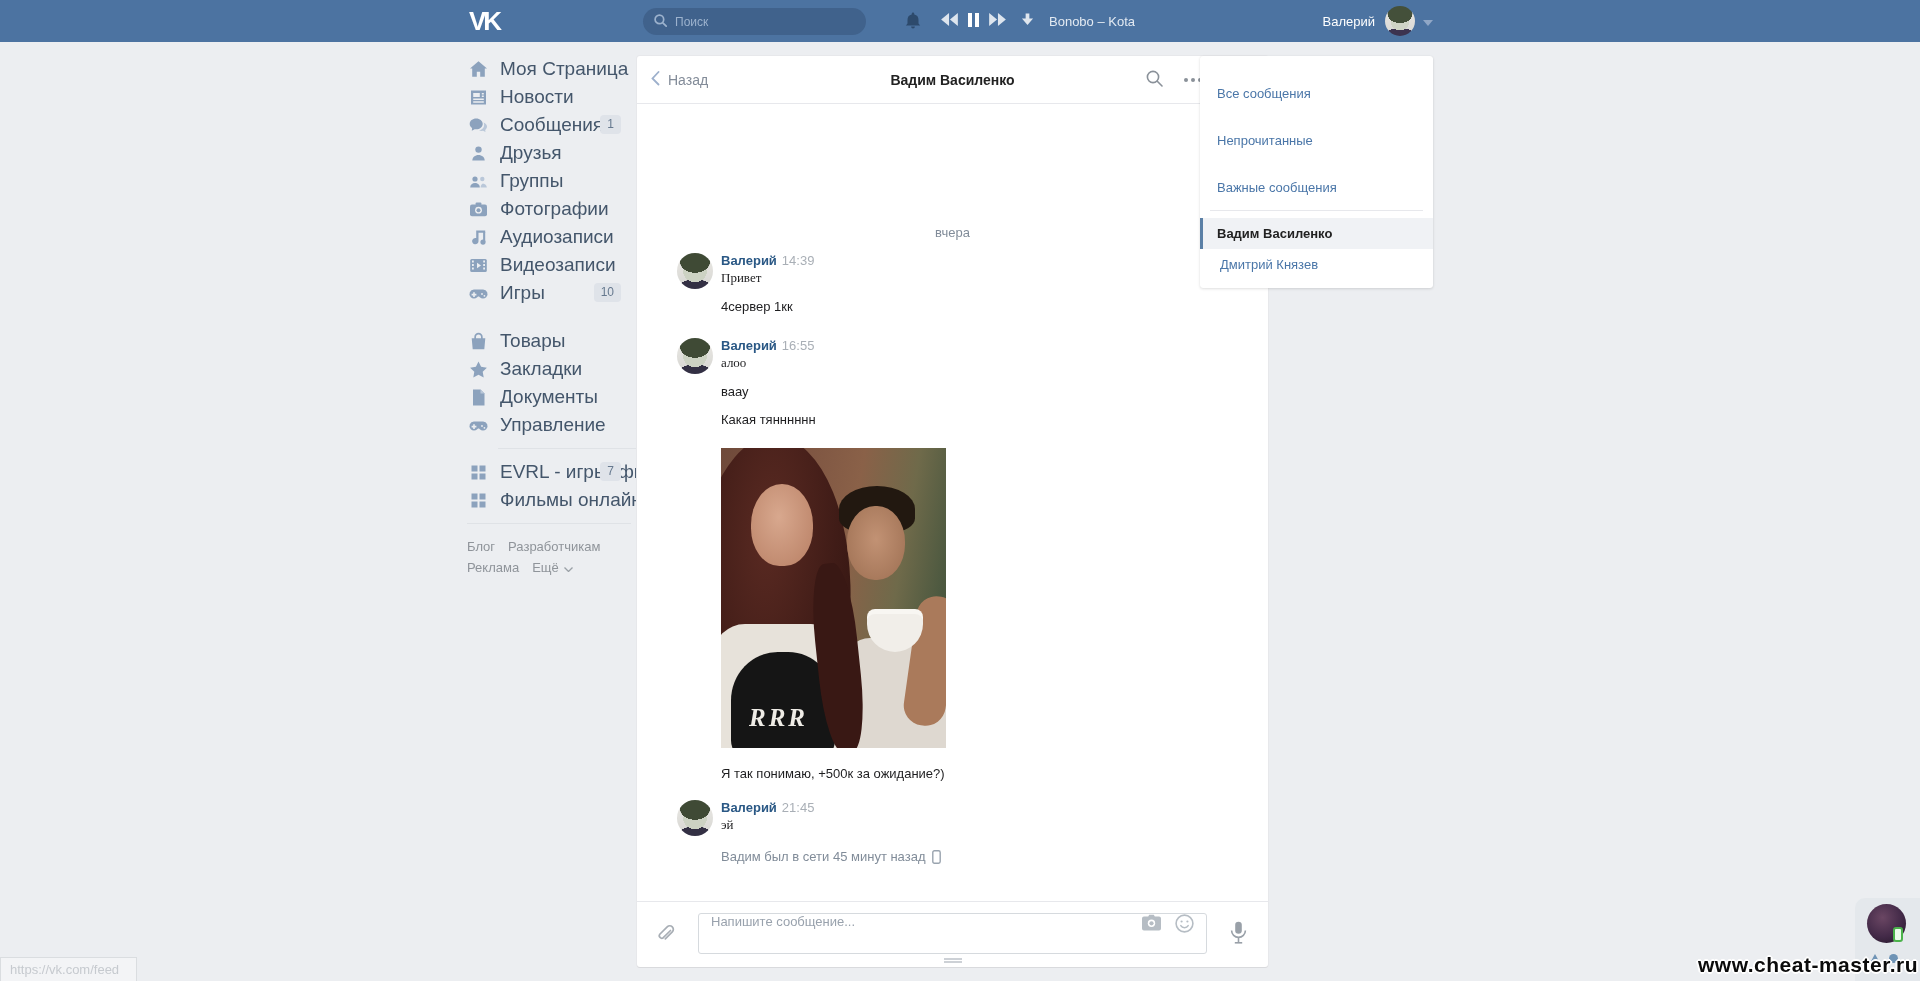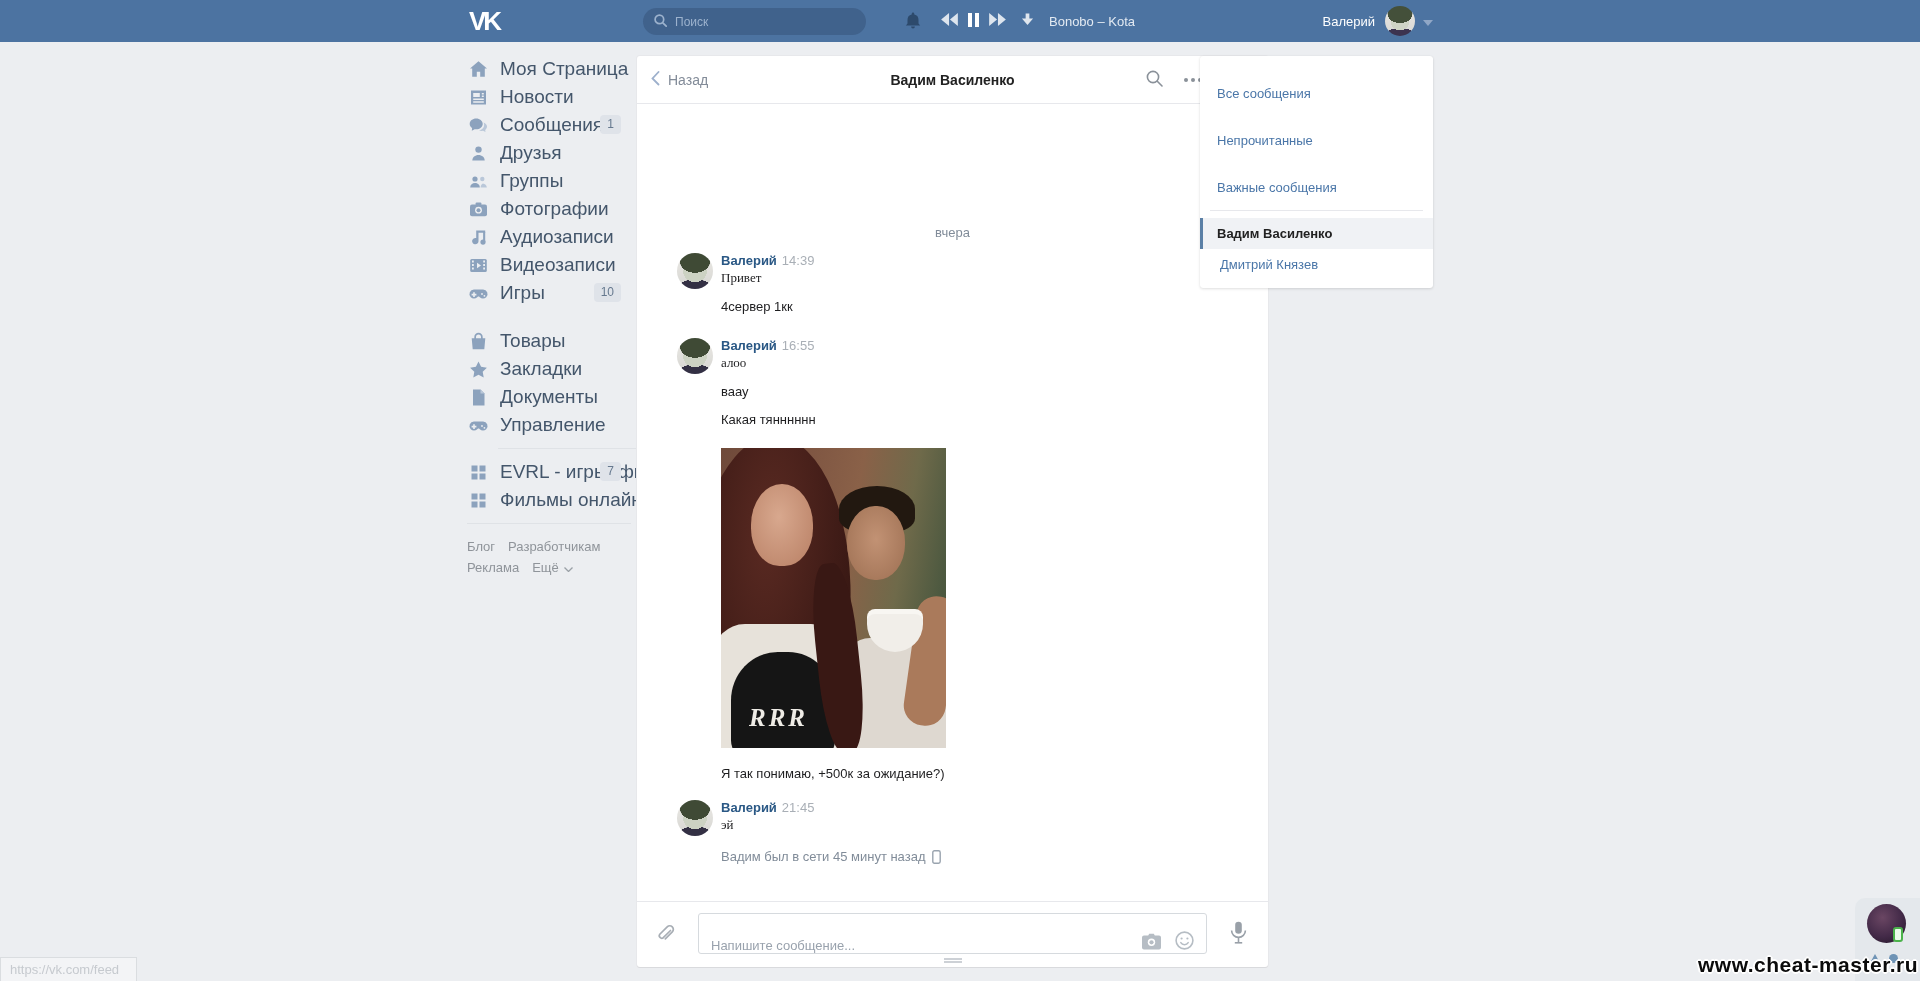--- a/index.html
+++ b/index.html
@@ -94,21 +94,21 @@
   .ph-girl-shirt { position:absolute; left:-8px; bottom:-8px; width:138px; height:132px; background:#e7e2da; border-radius:32px 40px 0 0; }
   .ph-cat { position:absolute; left:10px; bottom:-12px; width:104px; height:108px; background:#151515; border-radius:45% 45% 18% 18%; }
   .ph-shirt-text { position:absolute; left:28px; bottom:16px; color:#efece6; font-size:25px; font-weight:bold;
                    font-style:italic; letter-spacing:3px; font-family:"Liberation Serif","DejaVu Serif",serif; }
   .ph-cup { position:absolute; left:146px; top:166px; width:56px; height:38px; background:#f1eee9;
             border-radius:8px 8px 28px 28px; box-shadow:0 -5px 0 0 #f8f6f2; }
   
   .composer { position:absolute; bottom:0; left:0; right:0; height:66px; border-top:1px solid #e7e8ec; }
   .clip { position:absolute; left:17px; top:21px; cursor:pointer; }
   .input-box { position:absolute; left:61px; right:61px; top:11px; height:41px; border:1px solid #d6dade; border-radius:3px;
-               display:flex; align-items:flex-end; padding:0 12px; background:#fff; }
+               display:flex; align-items:flex-start; padding:0 12px; background:#fff; }
   .input-box input { flex:1; border:none; outline:none; font-size:13px; color:#444; font-family:inherit; }
   .input-box input::placeholder { color:#99a2ad; }
   .ib-icon { margin-left:13px; cursor:pointer; display:flex; align-items:center; }
   .mic { position:absolute; right:21px; top:19px; cursor:pointer; }
   .resize-handle { position:absolute; bottom:4px; left:50%; margin-left:-9px; width:18px; height:5px;
                    border-top:2px solid #cdd1d6; border-bottom:2px solid #cdd1d6; cursor:row-resize; }
   
   .rpanel { position:absolute; left:1200px; top:56px; width:233px; background:#fff; border-radius:3px;
             box-shadow:0 1px 3px rgba(0,0,0,0.12), 0 0 1px rgba(0,0,0,0.08); padding:7px 0 8px; z-index:6; }
   .r-item { height:32px; line-height:32px; padding-left:17px; color:#4a76a8; cursor:pointer;margin-top:15px; }

